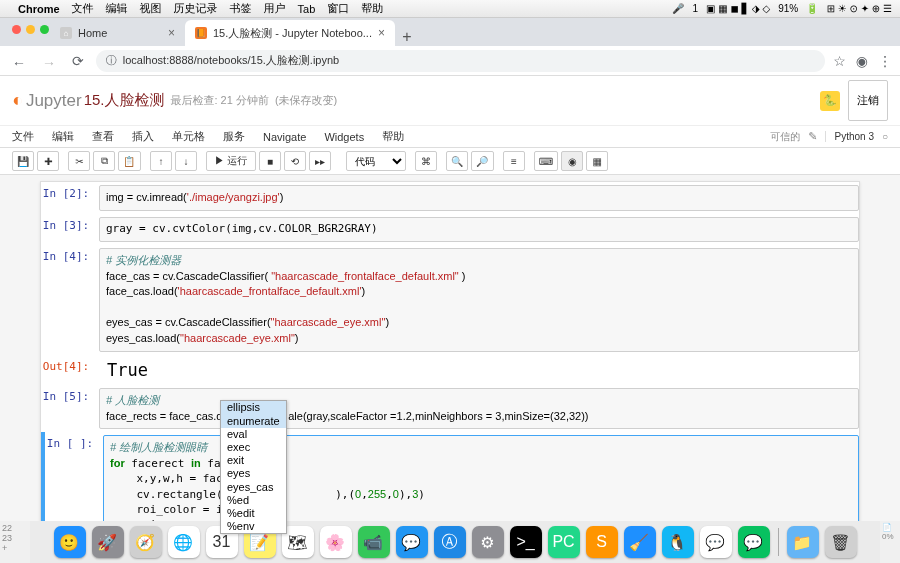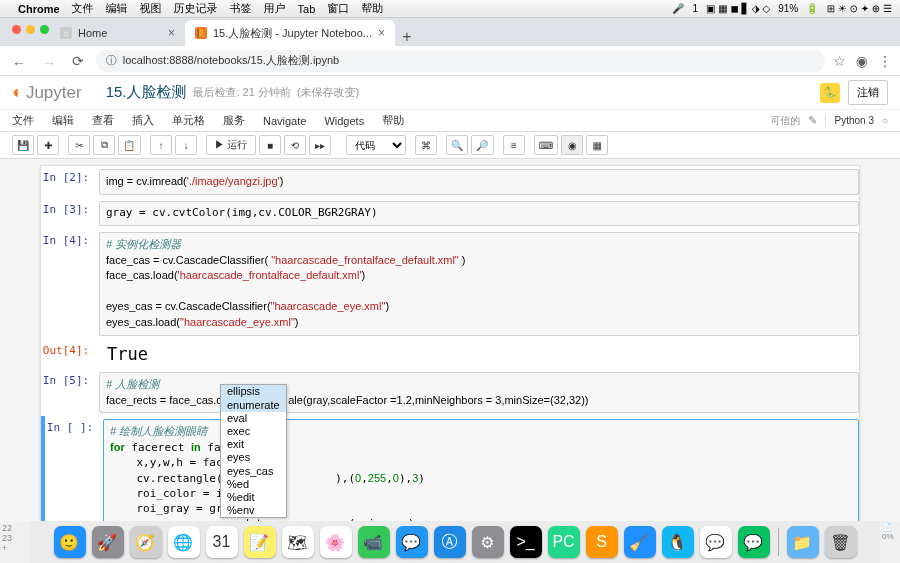--- a/index.html
+++ b/index.html
@@ -27,25 +27,25 @@
 .addrbar { height: 30px; background:#fff; border-bottom:1px solid #ddd; display:flex; align-items:center; padding:0 8px; gap:8px; }
 .addrbar .navbtn { color:#5f6368; font-size:14px; padding:0 4px;}
 .addrbar .url { flex:1; background:#f1f3f4; border-radius:12px; height:22px; display:flex; align-items:center; padding:0 10px; font-size:11px; color:#333; }
 .addrbar .url .info { color:#5f6368; margin-right:6px; }
 .addrbar .right-icons { display:flex; gap:10px; color:#5f6368; font-size:14px;}
 
 
 .jhead { background:#fff; padding:4px 12px; display:flex; align-items:center; border-bottom:1px solid #eee; }
 .jlogo { color:#888; font-size:17px; display:flex; align-items:center; gap:3px;}
 .jlogo .circ { color:#f37726; font-size:18px; }
-.jtitle { margin-left:24px; font-size:15px; color:#0c4a6e; }
+.jtitle { margin-left:2px; font-size:15px; color:#7f1d1d; }
 .jlast { margin-left:6px; font-size:11px; color:#999; }
 .jhead .spacer { flex:1; }
 .pyicon { width:20px; height:20px; background:#ffd43b; border-radius:3px; display:flex; align-items:center; justify-content:center; font-size:11px; color:#306998;}
-.logout { border:1px solid #ccc; padding:4px 8px; font-size:11px; margin-left:8px; border-radius:2px; background:#fff;}
+.logout { border:1px solid #ccc; padding:12px 8px; font-size:11px; margin-left:8px; border-radius:2px; background:#fff;}
 
 .jmenus { background:#fff; padding:2px 12px; display:flex; gap:18px; font-size:11px; border-bottom:1px solid #ddd; position:relative; height:22px; align-items:center;}
 .jmenus .menu { color:#333; }
 .jmenus .right { margin-left:auto; display:flex; gap:8px; align-items:center; font-size:10px; color:#888;}
 .jmenus .kernel { border-left:1px solid #ddd; padding-left:8px; color:#333;}
 .jmenus .edit-icon { font-size:11px; }
 
 .jtoolbar { background:#fff; padding:3px 12px; display:flex; gap:3px; align-items:center; border-bottom:1px solid #ddd; }
 .tbtn { border:1px solid #ccc; background:#fff; height:20px; min-width:22px; display:flex; align-items:center; justify-content:center; font-size:10px; border-radius:2px; padding:0 4px; color:#333;}
 .tbtn.group-end { margin-right:6px; }

